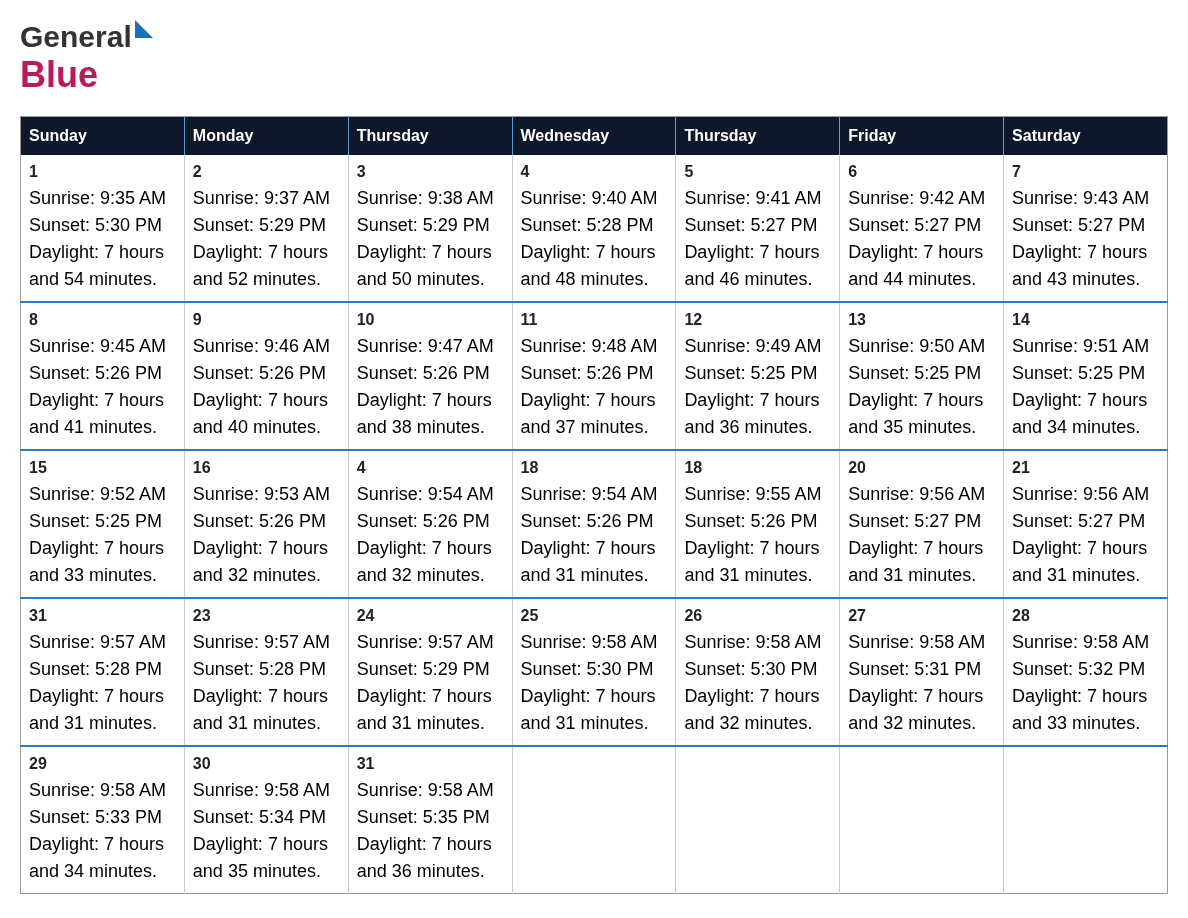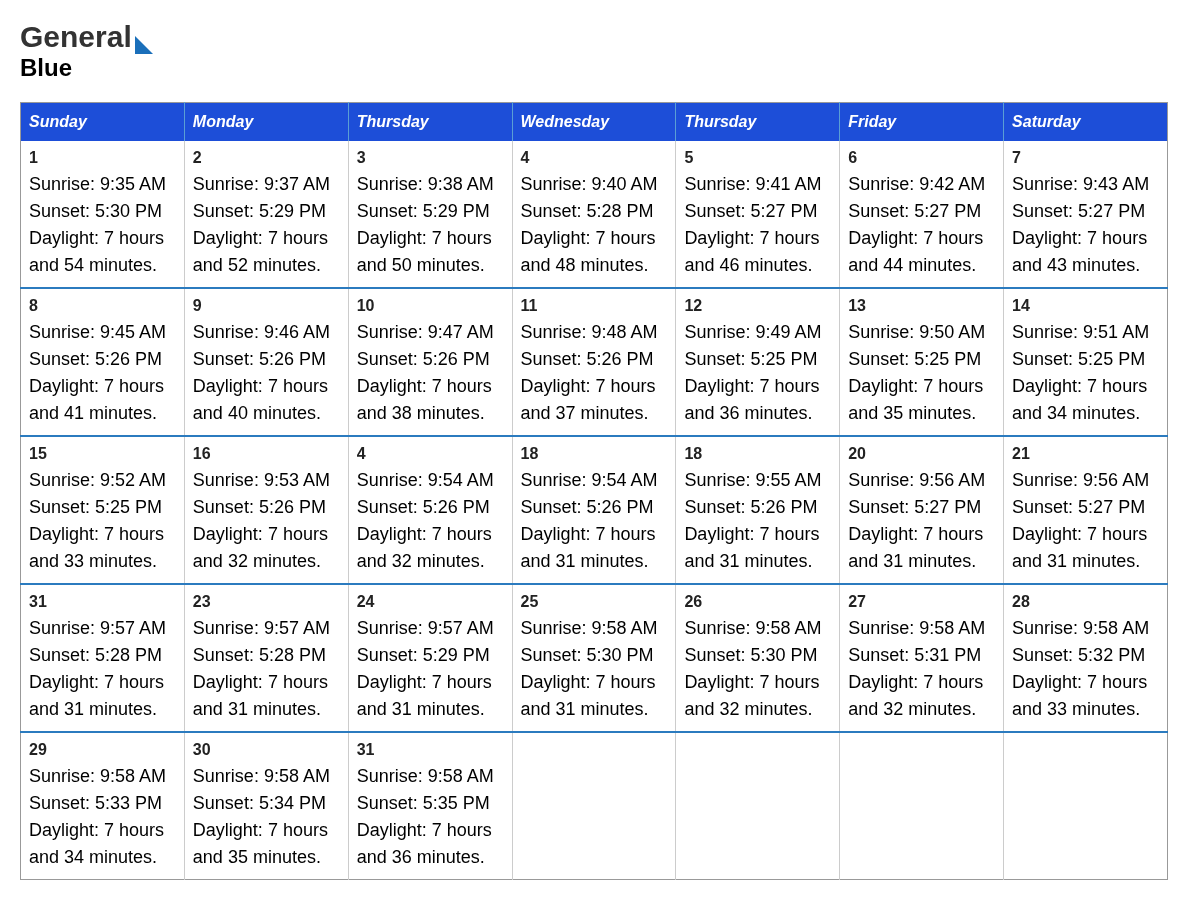--- a/index.html
+++ b/index.html
@@ -28,28 +28,27 @@
       font-size: 22px;
       color: #555;
       margin-top: 4px;
     }
     .calendar-table {
       width: 100%;
       border-collapse: collapse;
       border: 1px solid #999;
     }
     .calendar-table th {
-      background-color: #1d4ed8;
+      background-color: #0f172a;
       color: white;
       font-size: 16px;
       font-weight: bold;
       padding: 10px 8px;
       text-align: left;
       border-right: 1px solid #5a9fd4;
-      font-style: italic;
     }
     .calendar-table th:last-child {
       border-right: none;
     }
     .calendar-table td {
       vertical-align: top;
       padding: 8px;
       border-right: 1px solid #ccc;
       border-bottom: 2px solid #2b7bbf;
       width: 14.285%;
@@ -75,21 +74,21 @@
     .empty-cell {
       background: #fff;
     }
     .logo-container {
       display: flex;
       flex-direction: column;
       align-items: flex-start;
     }
     .logo-line1 {
       display: flex;
-      align-items: flex-end;
+      align-items: flex-start;
     }
     .logo-line2 {
       display: flex;
       align-items: center;
     }
     .logo-triangle {
       display: inline-block;
       width: 0;
       height: 0;
       border-left: 18px solid #1a6fba;
@@ -102,21 +101,21 @@
 </head>
 <body>
 
 <div class="header">
   <div class="logo-container">
     <div class="logo-line1">
       <span style="font-size:30px;font-weight:bold;color:#333;">General</span>
       <span class="logo-triangle"></span>
     </div>
     <div class="logo-line2">
-      <span style="font-size:24px;font-weight:bold;color:#000000;">Blue</span>
+      <span style="font-size:36px;font-weight:bold;color:#be185d;">Blue</span>
     </div>
   </div>
   <div class="title-section">
     <div class="calendar-title"></div>
     <div class="calendar-subtitle"></div>
   </div>
 </div>
 
 <table class="calendar-table">
   <thead>

